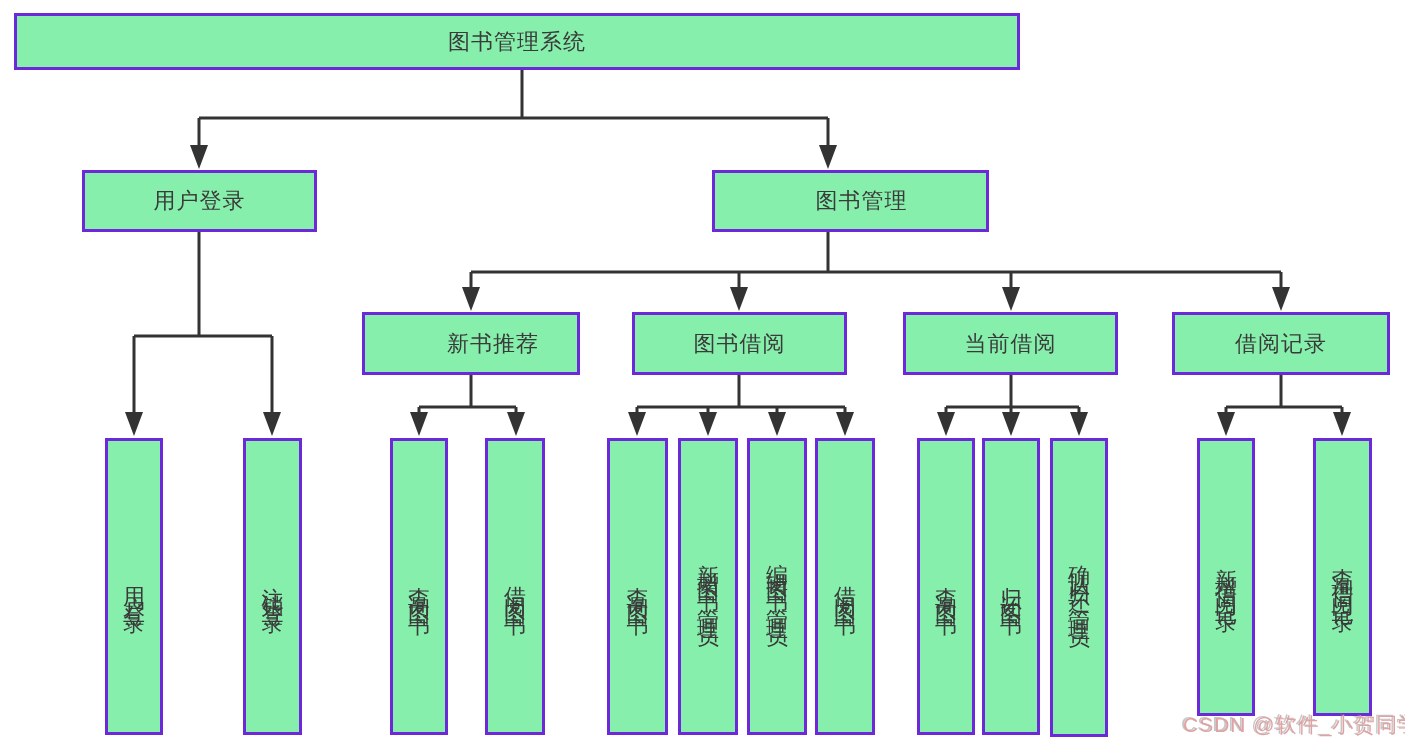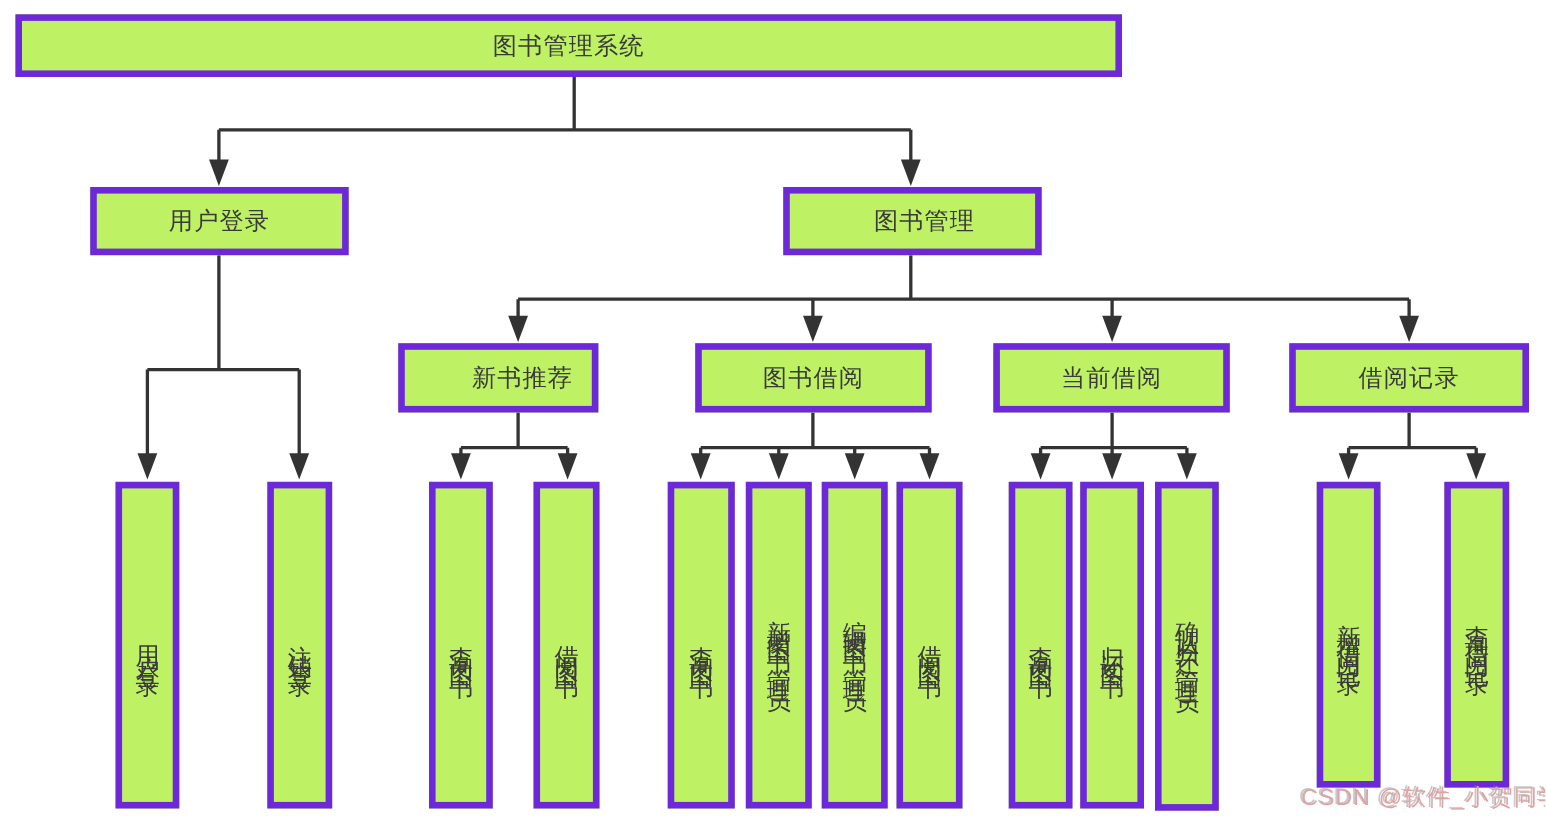--- a/index.html
+++ b/index.html
@@ -7,22 +7,22 @@
     position:relative;
     width:1405px; height:747px;
     background:#ffffff;
     font-family:"Liberation Sans", sans-serif;
     overflow:hidden;
   }
   #wires { position:absolute; left:0; top:0; width:1405px; height:747px; }
   .node {
     position:absolute;
     box-sizing:border-box;
-    border:6px solid #6d28d9;
-    background:#bef264;
+    border:3px solid #6d28d9;
+    background:#86efac;
     display:flex; align-items:center; justify-content:center;
     color:#3a3a3a;
     font-size:22px;
     letter-spacing:1px;
   }
   .vnode span {
     writing-mode:vertical-rl;
     text-orientation:mixed;
     letter-spacing:9px;
     line-height:1.1;
@@ -90,25 +90,25 @@
     </g>
   </svg>
 
   <div class="node" style="left:14px; top:13px; width:1006px; height:57px;">
     <span>图书管理系统</span>
   </div>
 
   <div class="node" style="left:82px; top:170px; width:235px; height:62px;">
     <span>用户登录</span>
   </div>
-  <div class="node" style="left:712px; top:170px; width:235px; height:62px;padding-left:22px;">
+  <div class="node" style="left:712px; top:170px; width:277px; height:62px;padding-left:22px;">
     <span>图书管理</span>
   </div>
 
-  <div class="node" style="left:362px; top:312px; width:182px; height:63px;padding-left:44px;">
+  <div class="node" style="left:362px; top:312px; width:218px; height:63px;padding-left:44px;">
     <span>新书推荐</span>
   </div>
   <div class="node" style="left:903px; top:312px; width:215px; height:63px;">
     <span>当前借阅</span>
   </div>
   <div class="node" style="left:632px; top:312px; width:215px; height:63px;">
     <span>图书借阅</span>
   </div>
   <div class="node" style="left:1172px; top:312px; width:218px; height:63px;">
     <span>借阅记录</span>

